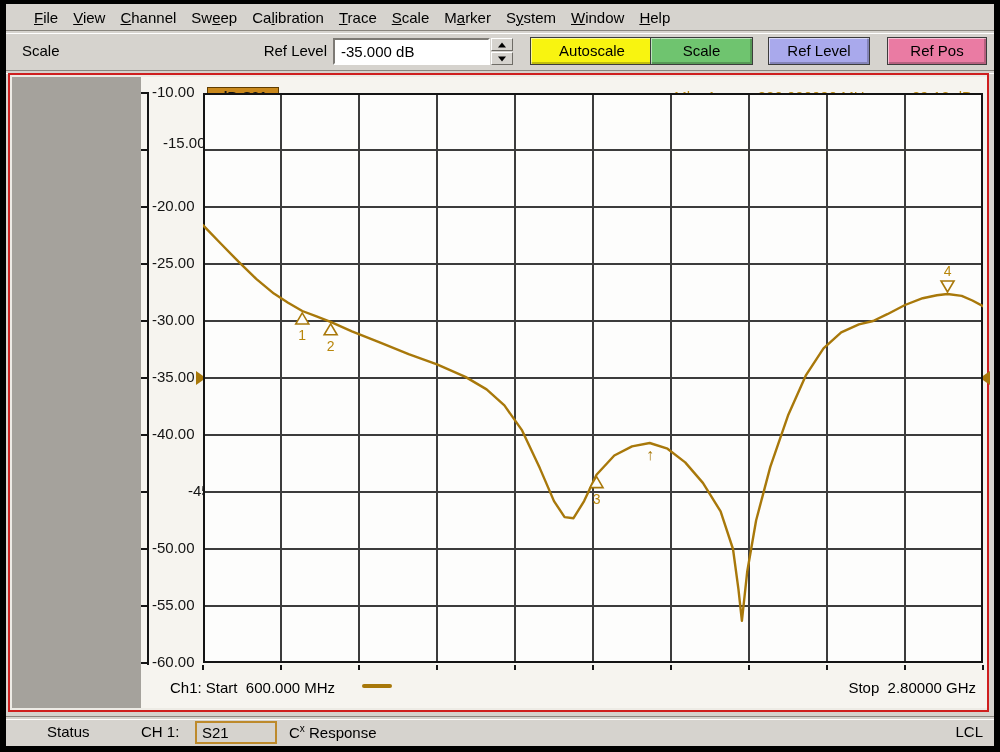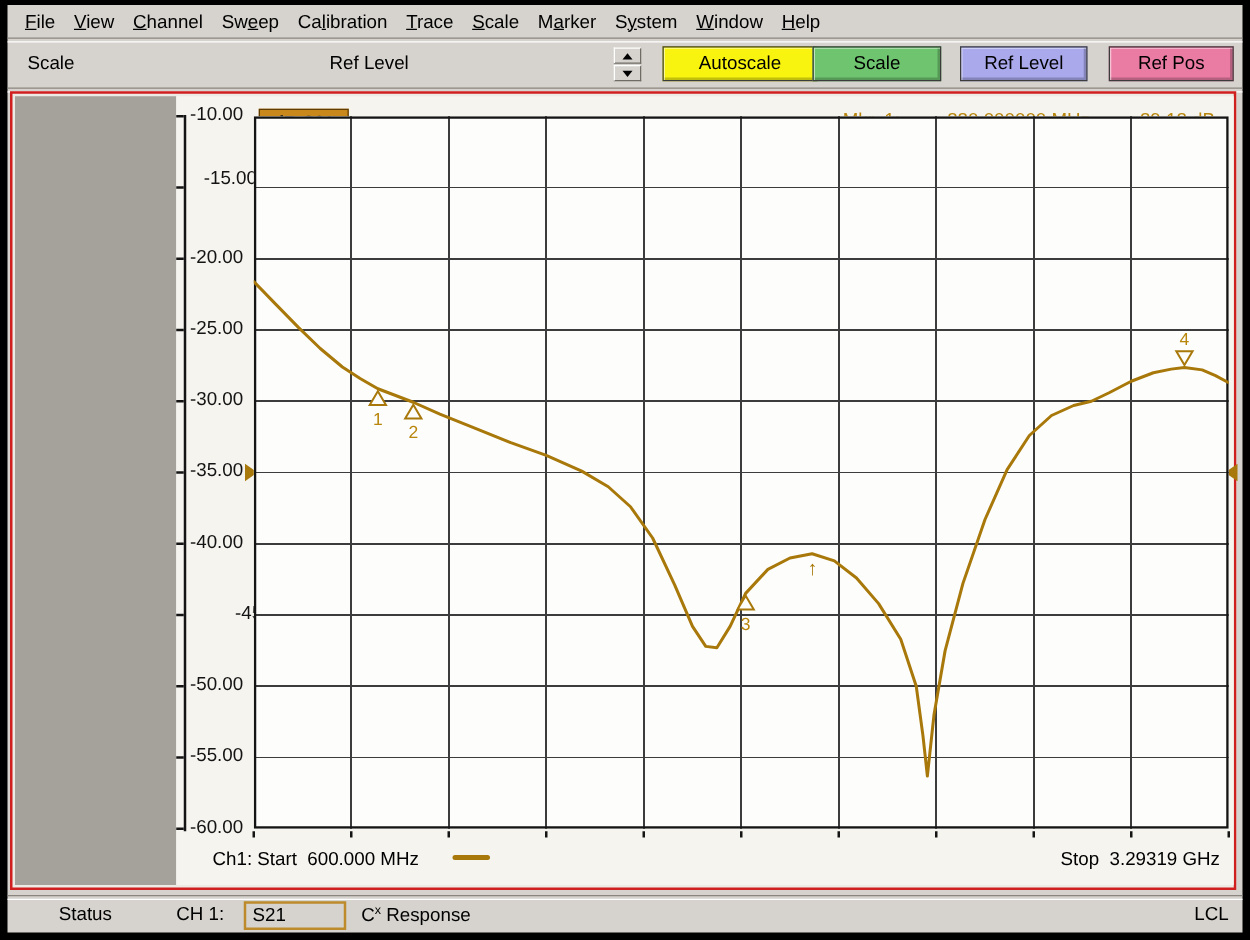--- a/index.html
+++ b/index.html
@@ -4,21 +4,21 @@
 <style>
   html,body{margin:0;padding:0;}
   body{
     width:1000px;height:752px;background:#000;
     font-family:"Liberation Sans",sans-serif;position:relative;overflow:hidden;
     -webkit-font-smoothing:none;
   }
   #root{position:absolute;inset:0;}
   #chrome{position:absolute;left:6px;top:4px;width:988px;height:742px;background:#d6d3ce;}
   
-  #menubar{position:absolute;left:6px;top:4px;width:988px;height:26px;display:flex;align-items:center;padding-left:14px;box-sizing:border-box;}
+  #menubar{position:absolute;left:6px;top:4px;width:988px;height:26px;display:flex;align-items:center;padding-left:28px;box-sizing:border-box;}
   .menu-item{font-size:15px;color:#000;margin-right:15px;white-space:nowrap;cursor:default;}
   .hsep{position:absolute;left:6px;width:988px;height:2px;border-top:1px solid #8a867f;border-bottom:1px solid #ffffff;}
   
   #toolbar-mode{position:absolute;left:22px;top:42px;font-size:15px;color:#000;}
   #ref-level-label{position:absolute;left:228px;top:42px;width:99px;text-align:right;font-size:15px;color:#000;}
   #ref-level-input{
     position:absolute;left:333px;top:38px;width:157px;height:27px;box-sizing:border-box;
     background:#fff;border:2px solid;border-color:#7d7a75 #ffffff #ffffff #7d7a75;
     font-family:"Liberation Sans",sans-serif;font-size:15px;color:#000;padding:0 0 0 6px;outline:none;
   }
@@ -83,20 +83,21 @@
       <span class="menu-item"><u>S</u>cale</span>
       <span class="menu-item">M<u>a</u>rker</span>
       <span class="menu-item">S<u>y</u>stem</span>
       <span class="menu-item"><u>W</u>indow</span>
       <span class="menu-item"><u>H</u>elp</span>
     </div>
   <div class="hsep" style="top:30px"></div>
 
   <div id="toolbar-mode">Scale</div>
   <div id="ref-level-label">Ref Level</div>
+  <input id="ref-level-input" readonly="" value="-35.000 dB" style="">
   <div id="spinner">
     <div class="spin-btn spin-up">
         <div class="arr arr-up"></div>
       </div>
     <div class="spin-btn spin-down">
         <div class="arr arr-down"></div>
       </div>
   </div>
 
   <div class="tb-btn" style="left: 530px; width: 124px; background-color: rgb(248, 244, 16);">Autoscale</div>
@@ -112,21 +113,21 @@
   <div id="chart-region"></div>
   <div id="yaxis-line"></div>
 
   <div id="plot-badge" style="background-color: rgb(201, 136, 28);">dB-S21</div>
 
   <div class="ref-tri" id="ref-tri-left"></div>
   <div class="ref-tri" id="ref-tri-right"></div>
 
   <div id="start-label">Ch1: Start  600.000 MHz</div>
   <div id="trace-legend-dash" style="background-color: rgb(168, 120, 10);"></div>
-  <div id="stop-label">Stop  3.29319 GHz</div>
+  <div id="stop-label">Stop  2.80000 GHz</div>
 
   <div class="hsep" style="top:716px"></div>
   <div id="status-label">Status</div>
   <div id="status-channel">CH 1:</div>
   <div id="status-trace-box">S21</div>
   <div id="status-cal"><span>C</span><sup>x</sup><span style="white-space:pre"> Response</span></div>
   <div id="status-lcl">LCL</div>
 <div class="ytick" style="top: 92px;"></div>
     <div class="ylabel" style="top: 83px;">-10.00</div>
     <div class="ytick" style="top: 149px;"></div>

